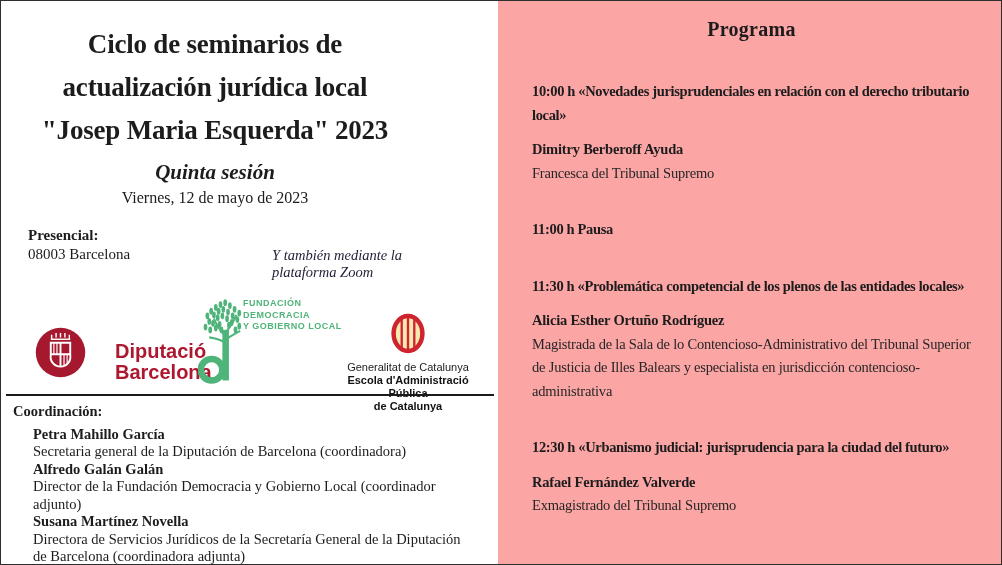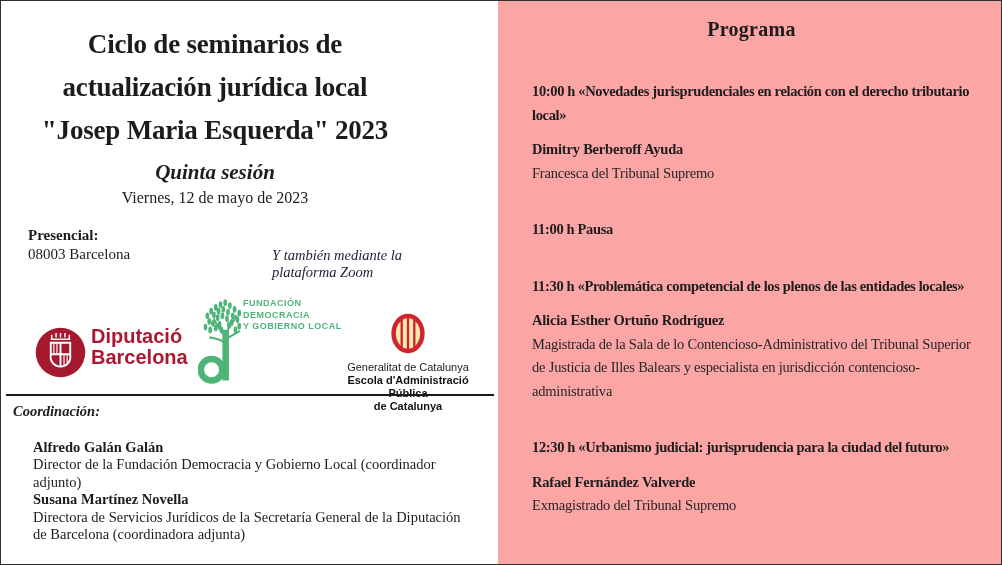--- a/index.html
+++ b/index.html
@@ -25,40 +25,40 @@
     font-size:21px; font-weight:bold; font-style:italic;
   }
   .session-date { margin-top:4px; text-align:center; font-size:16px; }
   .presencial-block { margin:19px 0 0 27px; font-size:15px; line-height:18.5px; }
   .presencial-label { font-weight:bold; }
   .zoom-note {
     position:absolute; left:271px; top:246px;
     font-style:italic; font-size:14.5px; color:#23233a;
   }
   
-  .logo-dipu { position:absolute; left:33px; top:325px; display:flex; align-items:flex-start; gap:4px; }
+  .logo-dipu { position:absolute; left:33px; top:325px; display:flex; align-items:flex-end; gap:28px; }
   .dipu-text {
     font-family:"Liberation Sans", sans-serif;
     font-weight:bold; font-size:20px; line-height:21px; color:#ad1830;
   }
   .logo-fdgl { position:absolute; left:197px; top:297px; display:flex; align-items:flex-start; gap:0; }
   .fdgl-text {
     font-family:"Liberation Sans", sans-serif;
     font-size:9px; font-weight:600; letter-spacing:0.5px;
     line-height:11.5px; color:#4fb479; padding-bottom:13px;
   }
   .logo-gencat { position:absolute; left:338px; top:312px; width:138px; text-align:center;
     font-family:"Liberation Sans", sans-serif; }
   .gencat-line1 { font-size:11px; line-height:13px; color:#222; margin-top:3px; }
   .gencat-line2, .gencat-line3 { font-size:11px; font-weight:bold; line-height:13px; color:#111; }
   .divider {
     position:absolute; left:5px; top:393px; width:488px; height:2px; background:#1a1a1a;
   }
   .coordination { position:absolute; left:12px; top:402px; width:462px; font-size:14.5px; line-height:17.5px; }
-  .coordination-heading { font-weight:bold; font-style:italic; margin-bottom:18px; }
+  .coordination-heading { font-weight:bold; margin-bottom:5px; }
   .coord-list { margin-left:20px; }
   .person-name { font-weight:bold; }
   
   .right-panel {
     position:absolute; left:497px; top:0; right:0; bottom:0;
     background:#fca5a5; padding:0 30px 0 34px;
   }
   .program-heading { padding-top:17px; text-align:center; font-size:20px; font-weight:bold; letter-spacing:0.3px; }
   .prog-title { font-weight:bold; font-size:14.5px; line-height:23.5px; letter-spacing:-0.35px; }
   .mt-first { margin-top:39px; }
@@ -172,20 +172,24 @@
       <div class="gencat-line2">Escola d'Administració Pública</div>
       <div class="gencat-line3">de Catalunya</div>
     </div>
 
     <div class="divider"></div>
 
     <div class="coordination">
       <div class="coordination-heading">Coordinación:</div>
       <div class="coord-list">
         <div>
+          <div class="person-name">Petra Mahillo García</div>
+          <div class="person-role">Secretaria general de la Diputación de Barcelona (coordinadora)</div>
+        </div>
+        <div>
           <div class="person-name">Alfredo Galán Galán</div>
           <div class="person-role">Director de la Fundación Democracia y Gobierno Local (coordinador adjunto)</div>
         </div>
         <div>
           <div class="person-name">Susana Martínez Novella</div>
           <div class="person-role">Directora de Servicios Jurídicos de la Secretaría General de la Diputación de Barcelona (coordinadora adjunta)</div>
         </div>
       </div>
     </div>
   </div>

